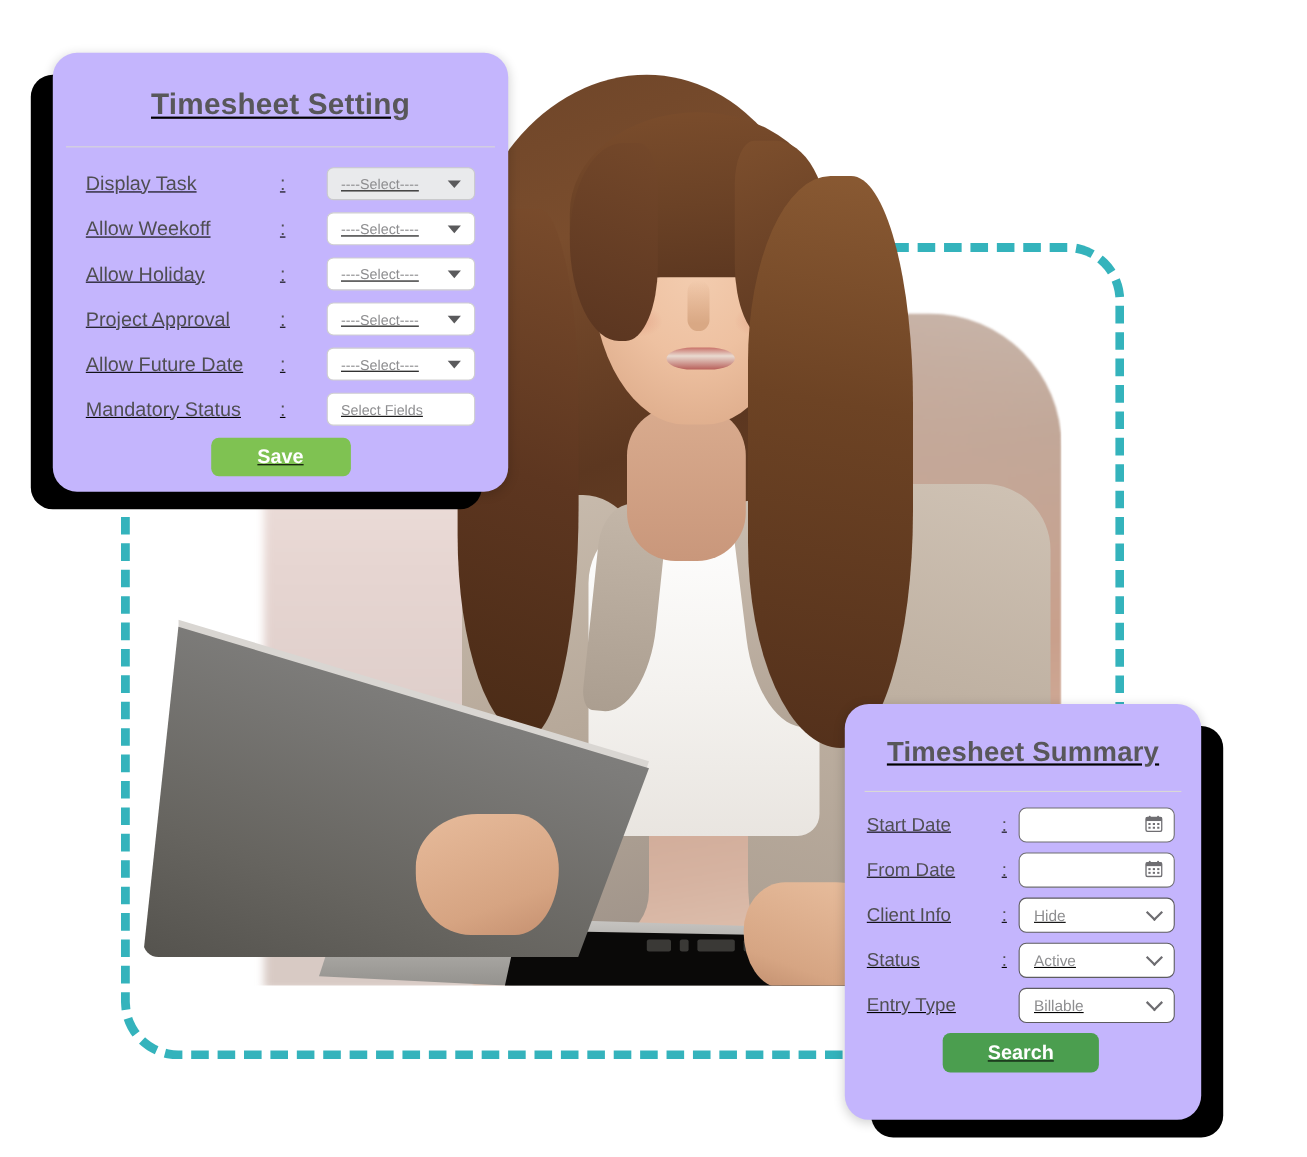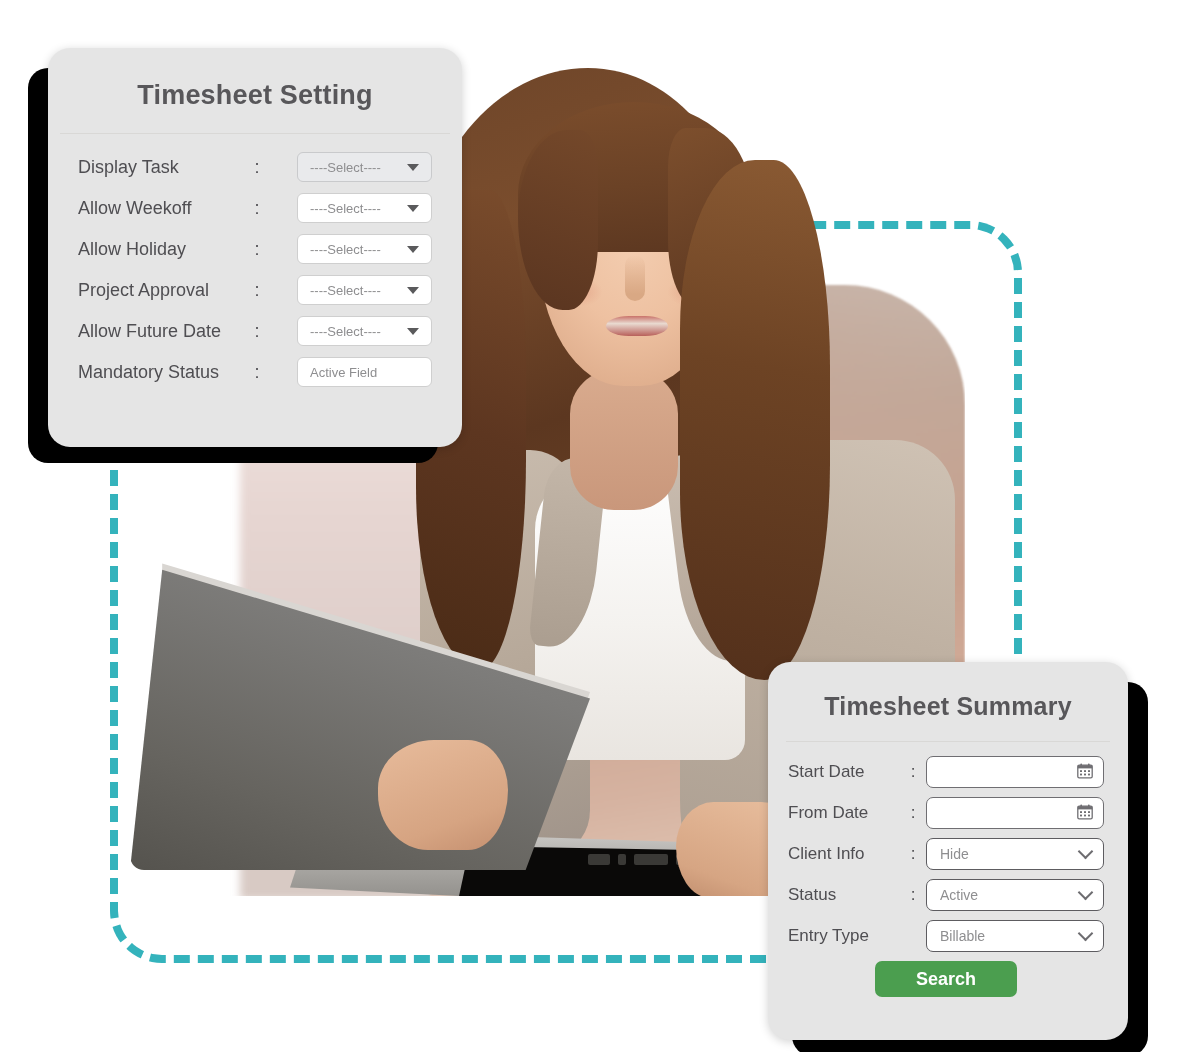--- a/index.html
+++ b/index.html
@@ -205,24 +205,25 @@
     background: #3a3936; border-radius: 2px;
   }
   .ports i:nth-child(1){ left: 0;   width: 22px; }
   .ports i:nth-child(2){ left: 30px; width: 8px; }
   .ports i:nth-child(3){ left: 46px; width: 34px; }
   .ports i:nth-child(4){ left: 88px; width: 26px; }
 
   
   .card {
     position: absolute;
-    background: #e5e5e5;
+    background: #c4b5fd;
     border-radius: 22px;
     z-index: 6;
     box-shadow: -22px 18px 0 -2px rgba(0,0,0,1), 0 2px 10px rgba(0,0,0,.18);
+    text-decoration: underline;
   }
 
   .card-title {
     text-align: center;
     color: #58575a;
     font-weight: bold;
     letter-spacing: .2px;
   }
   .card-divider {
     height: 1px;
@@ -302,22 +303,22 @@
   #card-setting .row { margin-bottom: 11px; height: 30px; }
   #card-setting .row-label { width: 168px; font-size: 18px; }
   #card-setting .row-colon { width: 22px; font-size: 18px; }
   #card-setting .field { height: 30px; font-size: 13px; padding: 0 30px 0 12px; margin-left: 29px; }
   #card-setting .save-wrap { text-align: center; margin-top: 6px; }
   #card-setting .btn { width: 127px; height: 35px; margin: 0 auto;
                        background: #7fc252; font-size: 18px; }
 
   
   #card-summary {
-    left: 768px; top: 662px;
-    width: 360px; height: 378px;
+    left: 768px; top: 640px;
+    width: 324px; height: 378px;
     box-shadow: 22px 18px 0 -2px rgba(0,0,0,1), 0 2px 10px rgba(0,0,0,.18);
   }
   #card-summary .card-title { font-size: 25px; padding-top: 30px; }
   #card-summary .card-divider { margin: 20px 18px 0 18px; }
   #card-summary .body { padding: 14px 24px 0 20px; }
   #card-summary .row { margin-bottom: 9px; height: 32px; }
   #card-summary .row-label { width: 112px; font-size: 17px; }
   #card-summary .row-colon { width: 26px; font-size: 17px; }
   #card-summary .field { height: 32px; font-size: 14px; padding: 0 32px 0 13px;
                          border-color: #6f6e72; border-radius: 7px; }
@@ -421,24 +422,27 @@
         <div class="field">
           <span>----Select----</span>
           <span class="caret-solid"></span>
         </div>
       </div>
 
       <div class="row">
         <span class="row-label">Mandatory Status</span>
         <span class="row-colon">:</span>
         <div class="field">
-          <span>Active Field</span>
-        </div>
-      </div>
-
+          <span>Select Fields</span>
+        </div>
+      </div>
+
+      <div class="save-wrap">
+        <button class="btn">Save</button>
+      </div>
     </div>
   </div>
 
   <div class="card" id="card-summary">
     <div class="card-title">Timesheet Summary</div>
     <div class="card-divider"></div>
 
     <div class="body">
 
       <div class="row">

